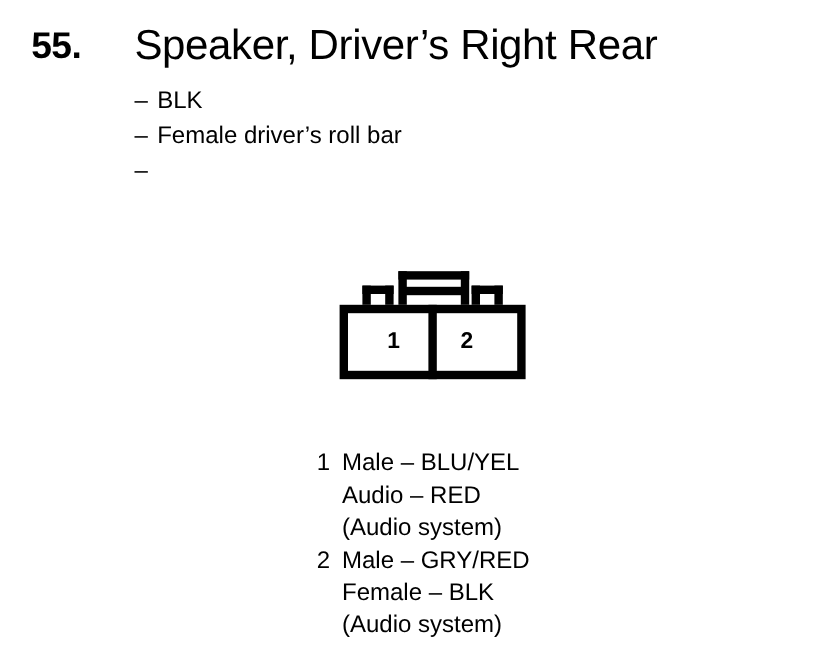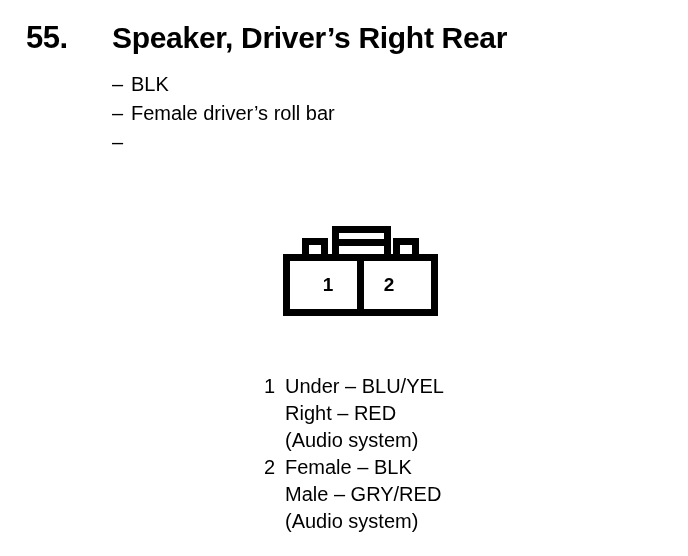--- a/index.html
+++ b/index.html
@@ -31,22 +31,22 @@
     top: 0;
     font-size: 31px;
     font-weight: bold;
     letter-spacing: -0.5px;
     line-height: 40px;
   }
   .item-title {
     position: absolute;
     left: 112px;
     top: 0;
-    font-size: 30px;
-    font-weight: bold;
+    font-size: 35px;
+    font-weight: normal;
     letter-spacing: -0.3px;
     line-height: 40px;
     white-space: nowrap;
   }
 
   
   .bullets {
     position: absolute;
     left: 112px;
     top: 70px;
@@ -219,28 +219,28 @@
   <div class="cavity-label cavity-1">1</div>
   <div class="cavity-label cavity-2">2</div>
 
 </div>
 
 <div class="legend">
 
   <div class="legend-row">
     <div class="legend-num">1</div>
     <div class="legend-lines">
-      <div class="legend-line">Under – BLU/YEL</div>
-      <div class="legend-line">Right – RED</div>
+      <div class="legend-line">Male – BLU/YEL</div>
+      <div class="legend-line">Audio – RED</div>
       <div class="legend-line">(Audio system)</div>
     </div>
   </div>
 
   <div class="legend-row">
     <div class="legend-num">2</div>
     <div class="legend-lines">
+      <div class="legend-line">Male – GRY/RED</div>
       <div class="legend-line">Female – BLK</div>
-      <div class="legend-line">Male – GRY/RED</div>
       <div class="legend-line">(Audio system)</div>
     </div>
   </div>
 
 </div>
 
 </body></html>

